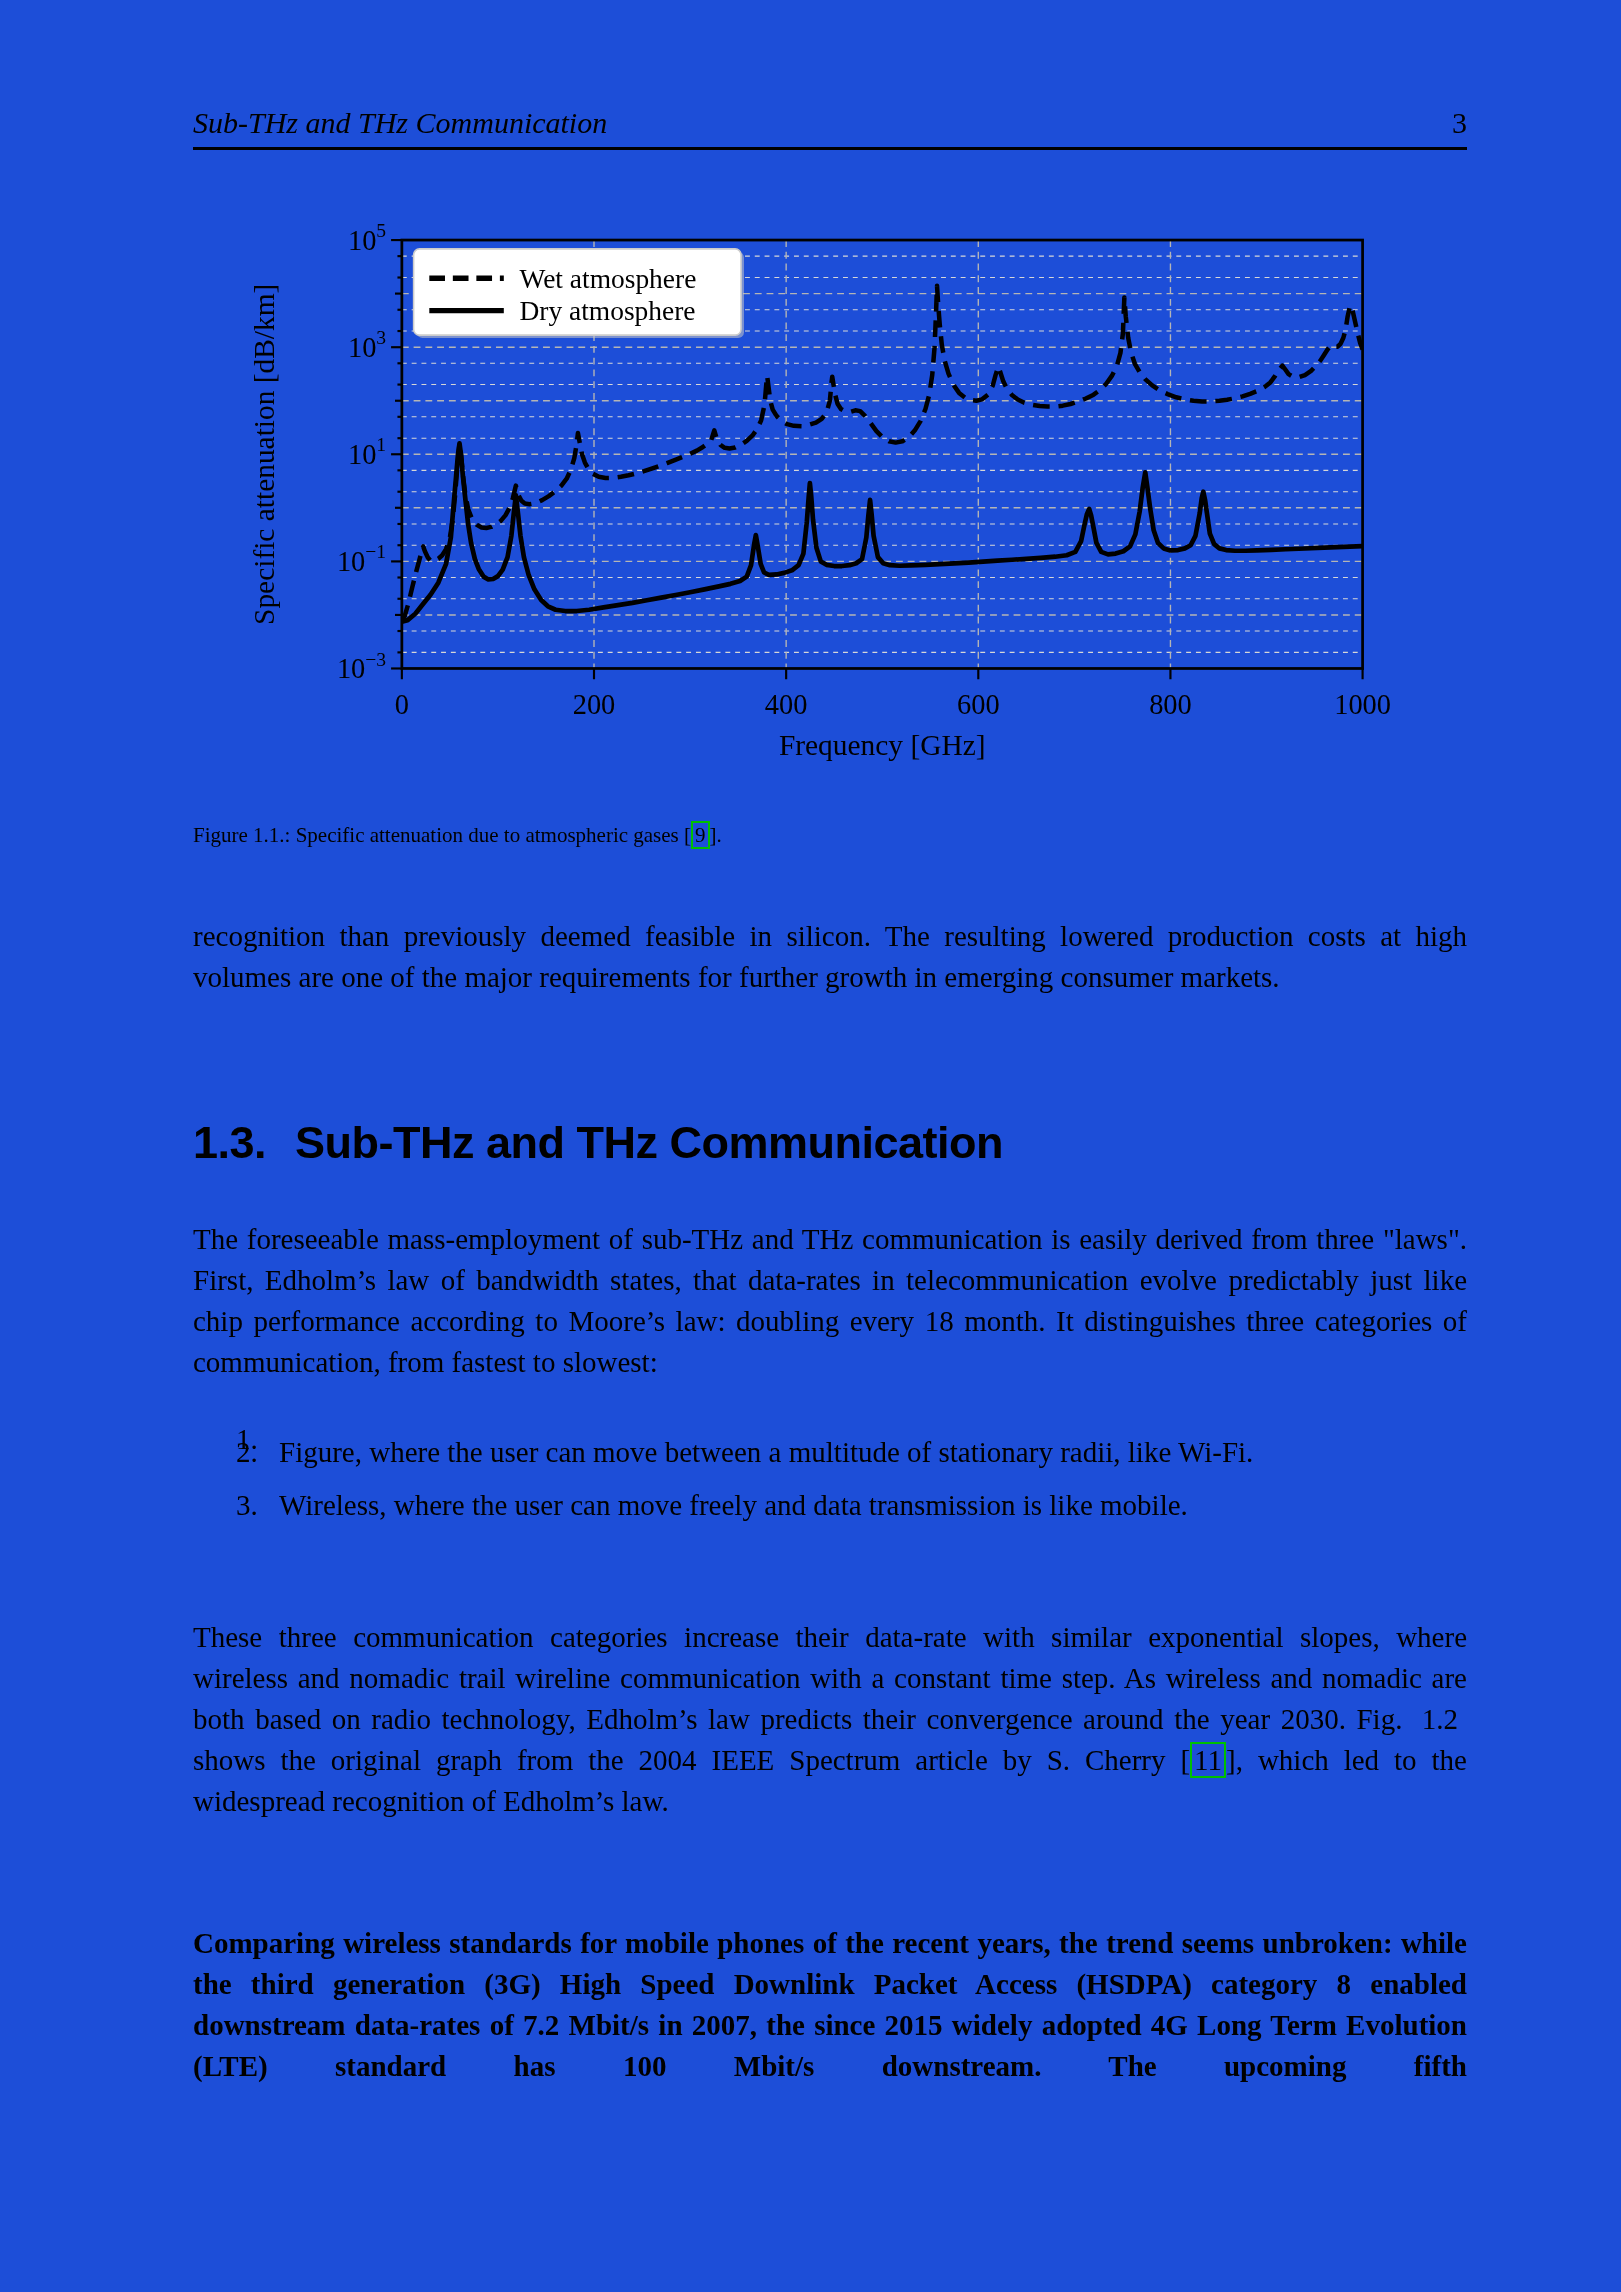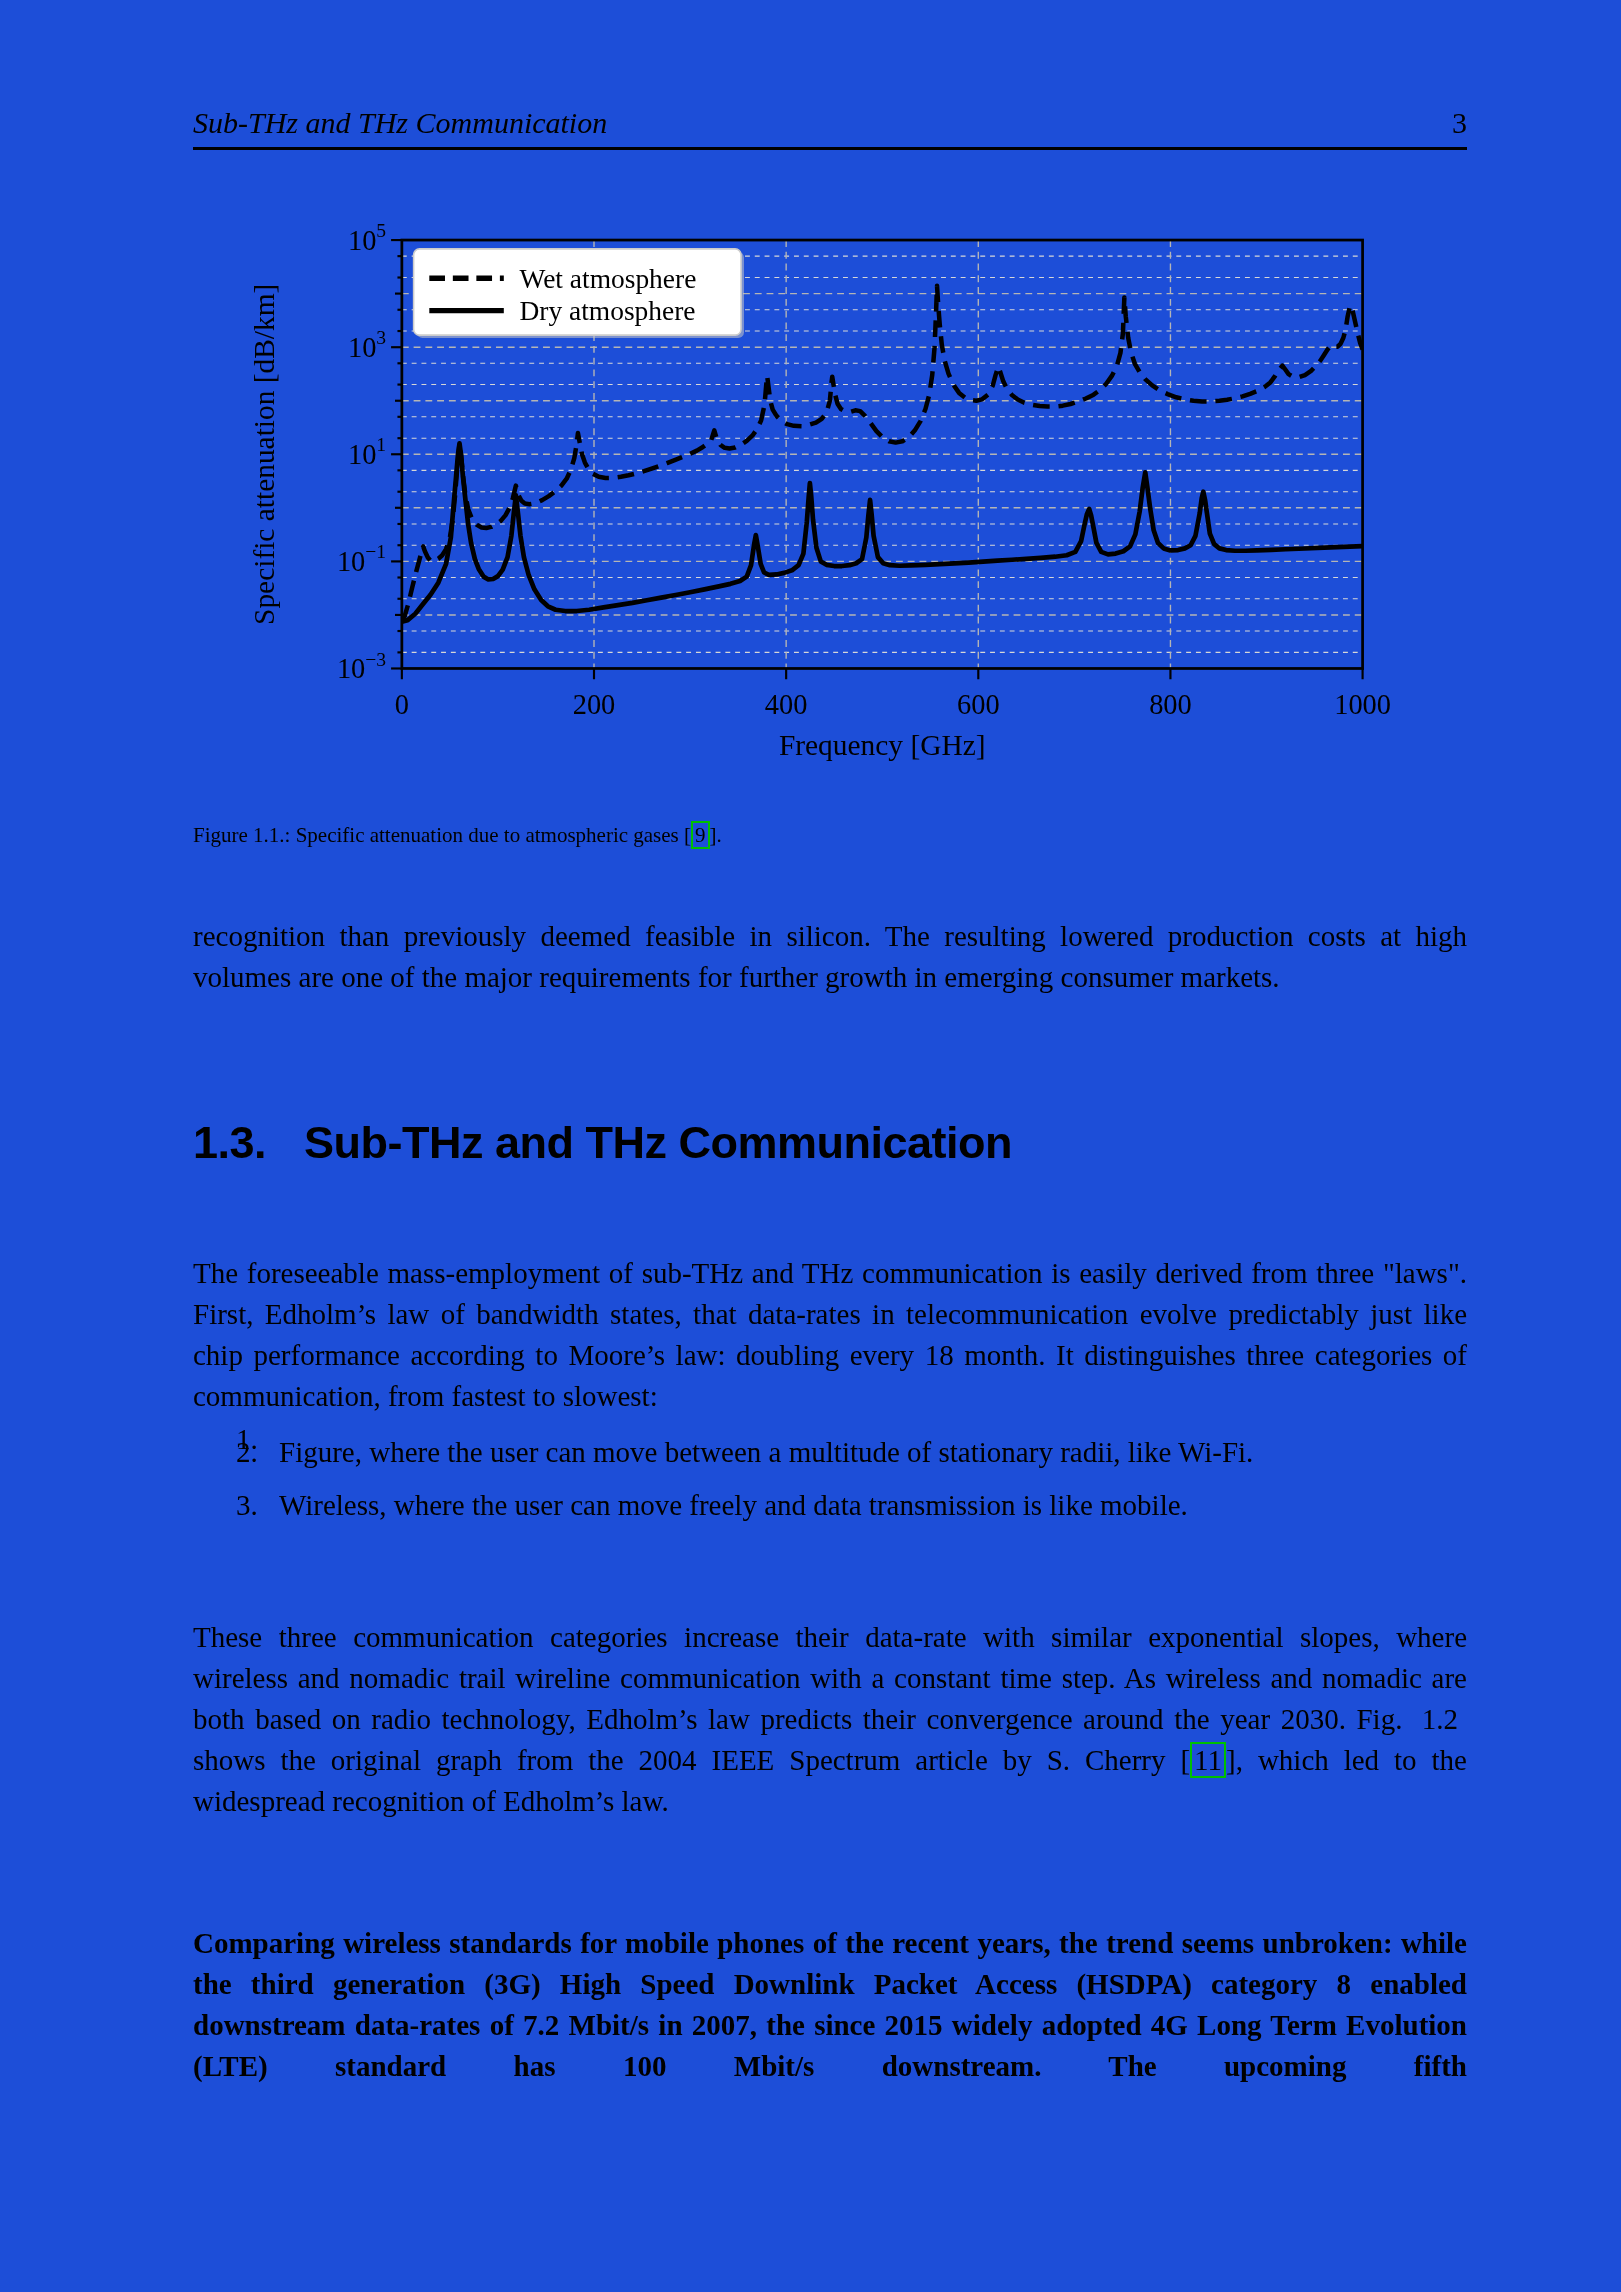--- a/index.html
+++ b/index.html
@@ -20,26 +20,26 @@
   .tick{stroke:#000;stroke-width:2.2;}
   .curve-wet{fill:none;stroke:#000;stroke-width:4.6;stroke-dasharray:17 9;stroke-linejoin:round;}
   .curve-dry{fill:none;stroke:#000;stroke-width:4.8;stroke-linejoin:round;stroke-linecap:round;}
   .legendbox{fill:#ffffff;stroke:#cccccc;stroke-width:1.6;}
   .legendshadow{fill:#c9c9c9;opacity:.55;}
   
   .caption{top:816px;text-align:left;font-size:21px;line-height:39px;}
   
   .para{font-size:29px;line-height:41px;text-align:justify;}
   .p1{top:916px;}
-  .p2{top:1253px;}
+  .p2{top:1219px;}
   .p3{top:1617px;}
   .p4{top:1923px;text-align-last:justify;font-weight:bold;}
   .sechead{top:1115px;font-family:"Liberation Sans","DejaVu Sans",sans-serif;
            font-weight:700;font-size:45px;line-height:55px;letter-spacing:-0.5px;}
-  .sechead .num{margin-right:38px;}
+  .sechead .num{margin-right:29px;}
   .list{top:1419px;}
   .li{position:relative;padding-left:86px;margin-bottom:12.7px;font-size:29px;line-height:41px;}
   .li .no{position:absolute;left:43px;top:0;}
   
   .citebox{border:2px solid #00C000;padding:0 2px;}
   .figbox{border:6px solid #1d4ed8;padding:0 2.9px;}
 </style>
 </head>
 <body>
 

